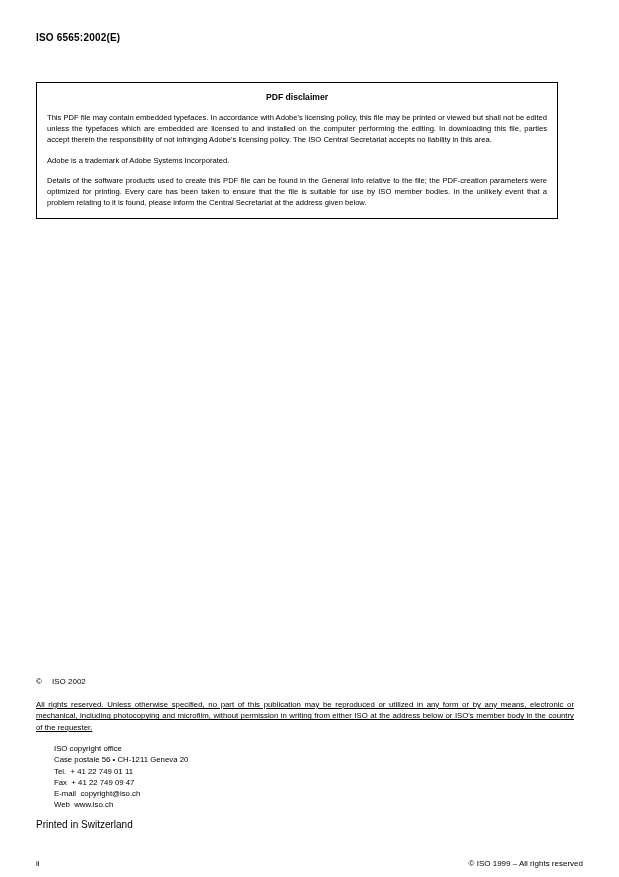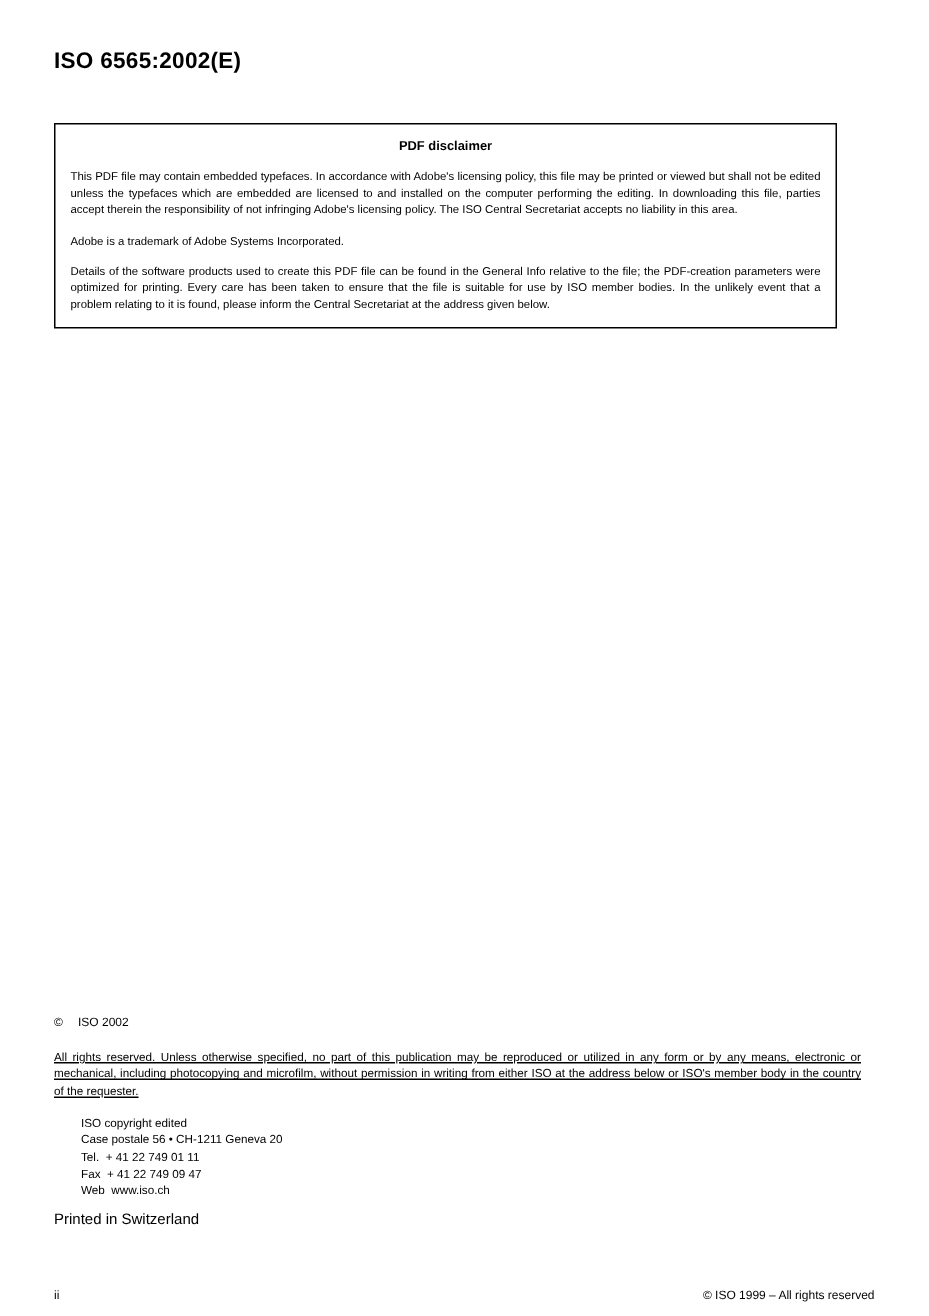--- a/index.html
+++ b/index.html
@@ -16,21 +16,21 @@
     overflow: hidden;
   }
   .page {
     position: absolute;
     inset: 0;
   }
   .header-title {
     position: absolute;
     left: 36px;
     top: 32px;
-    font-size: 15px;
+    font-size: 10px;
     font-weight: bold;
     letter-spacing: 0.2px;
   }
   .disclaimer-box {
     position: absolute;
     left: 36px;
     top: 82px;
     width: 522px;
     border: 1px solid #000000;
     box-sizing: border-box;
@@ -118,24 +118,25 @@
     <p class="disclaimer-p">Adobe is a trademark of Adobe Systems Incorporated.</p>
     <p class="disclaimer-p">Details of the software products used to create this PDF file can be found in the General Info relative to the file; the PDF-creation parameters were optimized for printing. Every care has been taken to ensure that the file is suitable for use by ISO member bodies. In the unlikely event that a problem relating to it is found, please inform the Central Secretariat at the address given below.</p>
   </div>
 
   <div class="copyright-block">
     <div class="copy-line">
       <span class="copy-sym">©</span><span>ISO 2002</span>
     </div>
     <p class="rights-p">All rights reserved. Unless otherwise specified, no part of this publication may be reproduced or utilized in any form or by any means, electronic or mechanical, including photocopying and microfilm, without permission in writing from either ISO at the address below or ISO's member body in the country of the requester.</p>
     <div class="address-block">
-      <div class="addr-line">ISO copyright edited</div>
+      <div class="addr-line">ISO copyright office</div>
       <div class="addr-line">Case postale 56 • CH-1211 Geneva 20</div>
       <div class="addr-line">Tel.  + 41 22 749 01 11</div>
       <div class="addr-line">Fax  + 41 22 749 09 47</div>
+      <div class="addr-line">E-mail  copyright@iso.ch</div>
       <div class="addr-line">Web  www.iso.ch</div>
     </div>
     <div class="printed">Printed in Switzerland</div>
   </div>
 
   <div class="footer">
     <div class="footer-left">ii</div>
     <div class="footer-right">© ISO 1999 – All rights reserved</div>
   </div>
 

